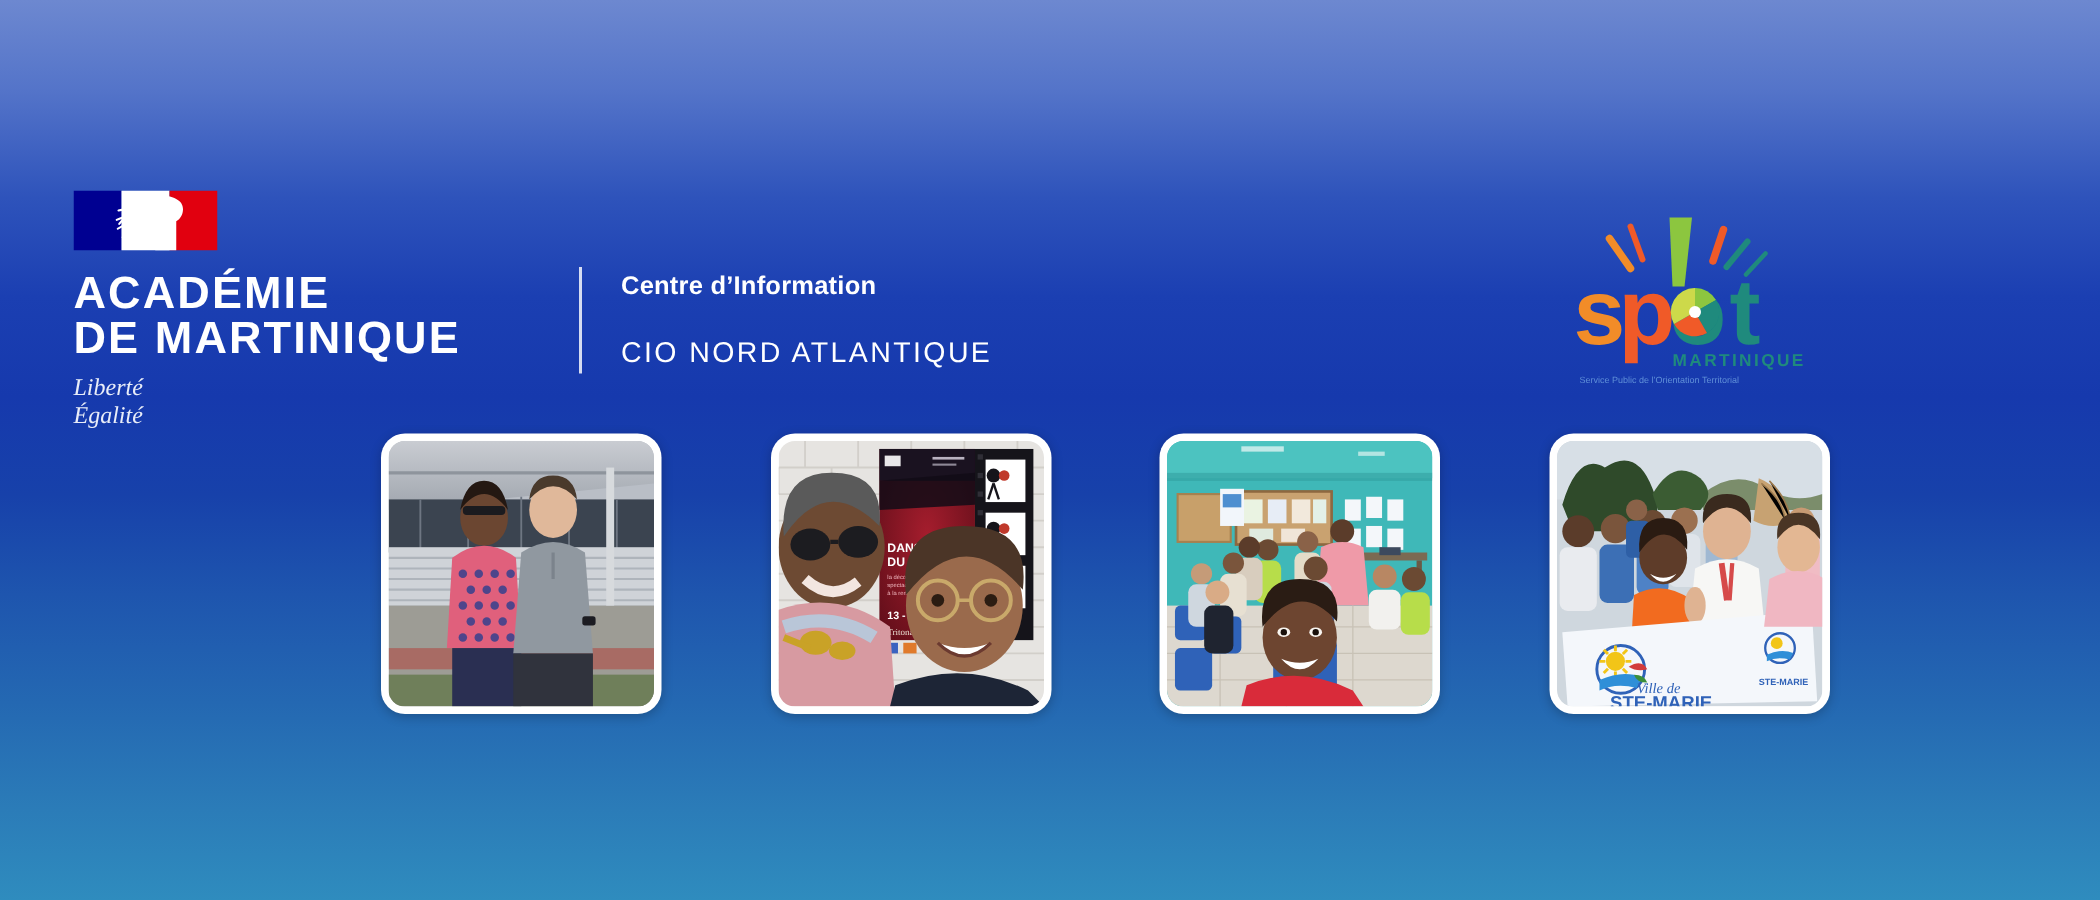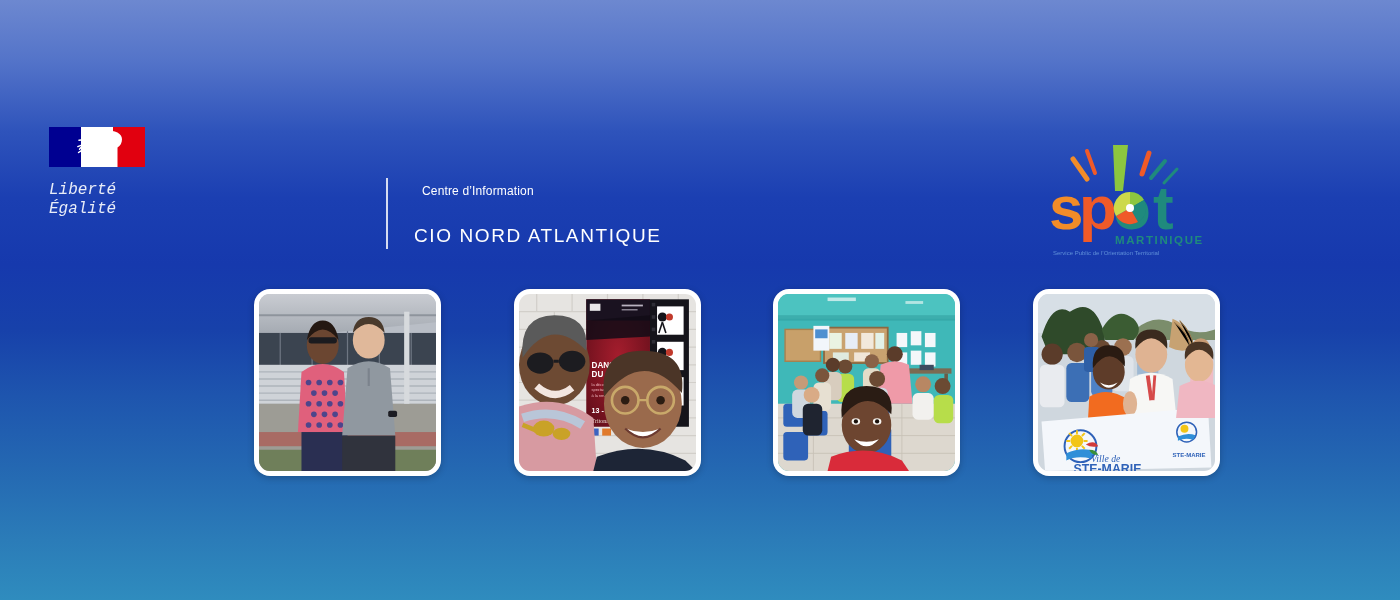--- a/index.html
+++ b/index.html
@@ -50,21 +50,21 @@
     font-weight: 700;
     font-size: 30px;
     line-height: 30px;
     letter-spacing: 1.4px;
   }
   .academie-name .line2 { display: block; }
 
   .devise {
     margin-top: 9px;
     color: #e9edf8;
-    font-family: Liberation Mono, monospace;
+    font-family: Liberation Serif, serif;
     font-style: italic;
     font-size: 16px;
     line-height: 18.5px;
   }
   .devise span { display: block; }
 
   
   .divider {
     position: absolute;
     left: 386px;
@@ -75,25 +75,24 @@
   }
 
   
   .cio-block {
     position: absolute;
     left: 414px;
     top: 181px;
     color: #ffffff;
   }
   .cio-sub {
-    font-size: 12px;
+    font-size: 17px;
     line-height: 20px;
-    font-weight: 400;
+    font-weight: 700;
     letter-spacing: 0.15px;
-    margin-left: 8px;
   }
   .cio-sub span { display: block; }
   .cio-title {
     margin-top: 24px;
     font-size: 19px;
     letter-spacing: 1.6px;
     font-weight: 400;
   }
 
   
@@ -155,20 +154,24 @@
       <g stroke="#ffffff" stroke-width="1.4" fill="none" stroke-linecap="round">
         <path d="M41 14c-3.5-1.2-7.5-1.6-11-.7"></path>
         <path d="M41.2 17.6c-4.2-.6-8.8.2-12.4 2"></path>
         <path d="M41.8 21.3c-4.4.3-9 1.9-12.3 4.2"></path>
         <path d="M43.2 25c-3.8 1.3-7.6 3.5-10.4 6.2"></path>
         <path d="M37 14.5l-6.5 7.8"></path>
         <path d="M38.4 18.6l-5.4 8.6"></path>
       </g>
     </svg>
 
+    <div class="academie-name">
+      <span>ACADÉMIE</span>
+      <span class="line2">DE MARTINIQUE</span>
+    </div>
 
     <div class="devise">
       <span>Liberté</span>
       <span>Égalité</span>
     </div>
   </div>
 
   <div class="divider"></div>
 
   <div class="cio-block">

